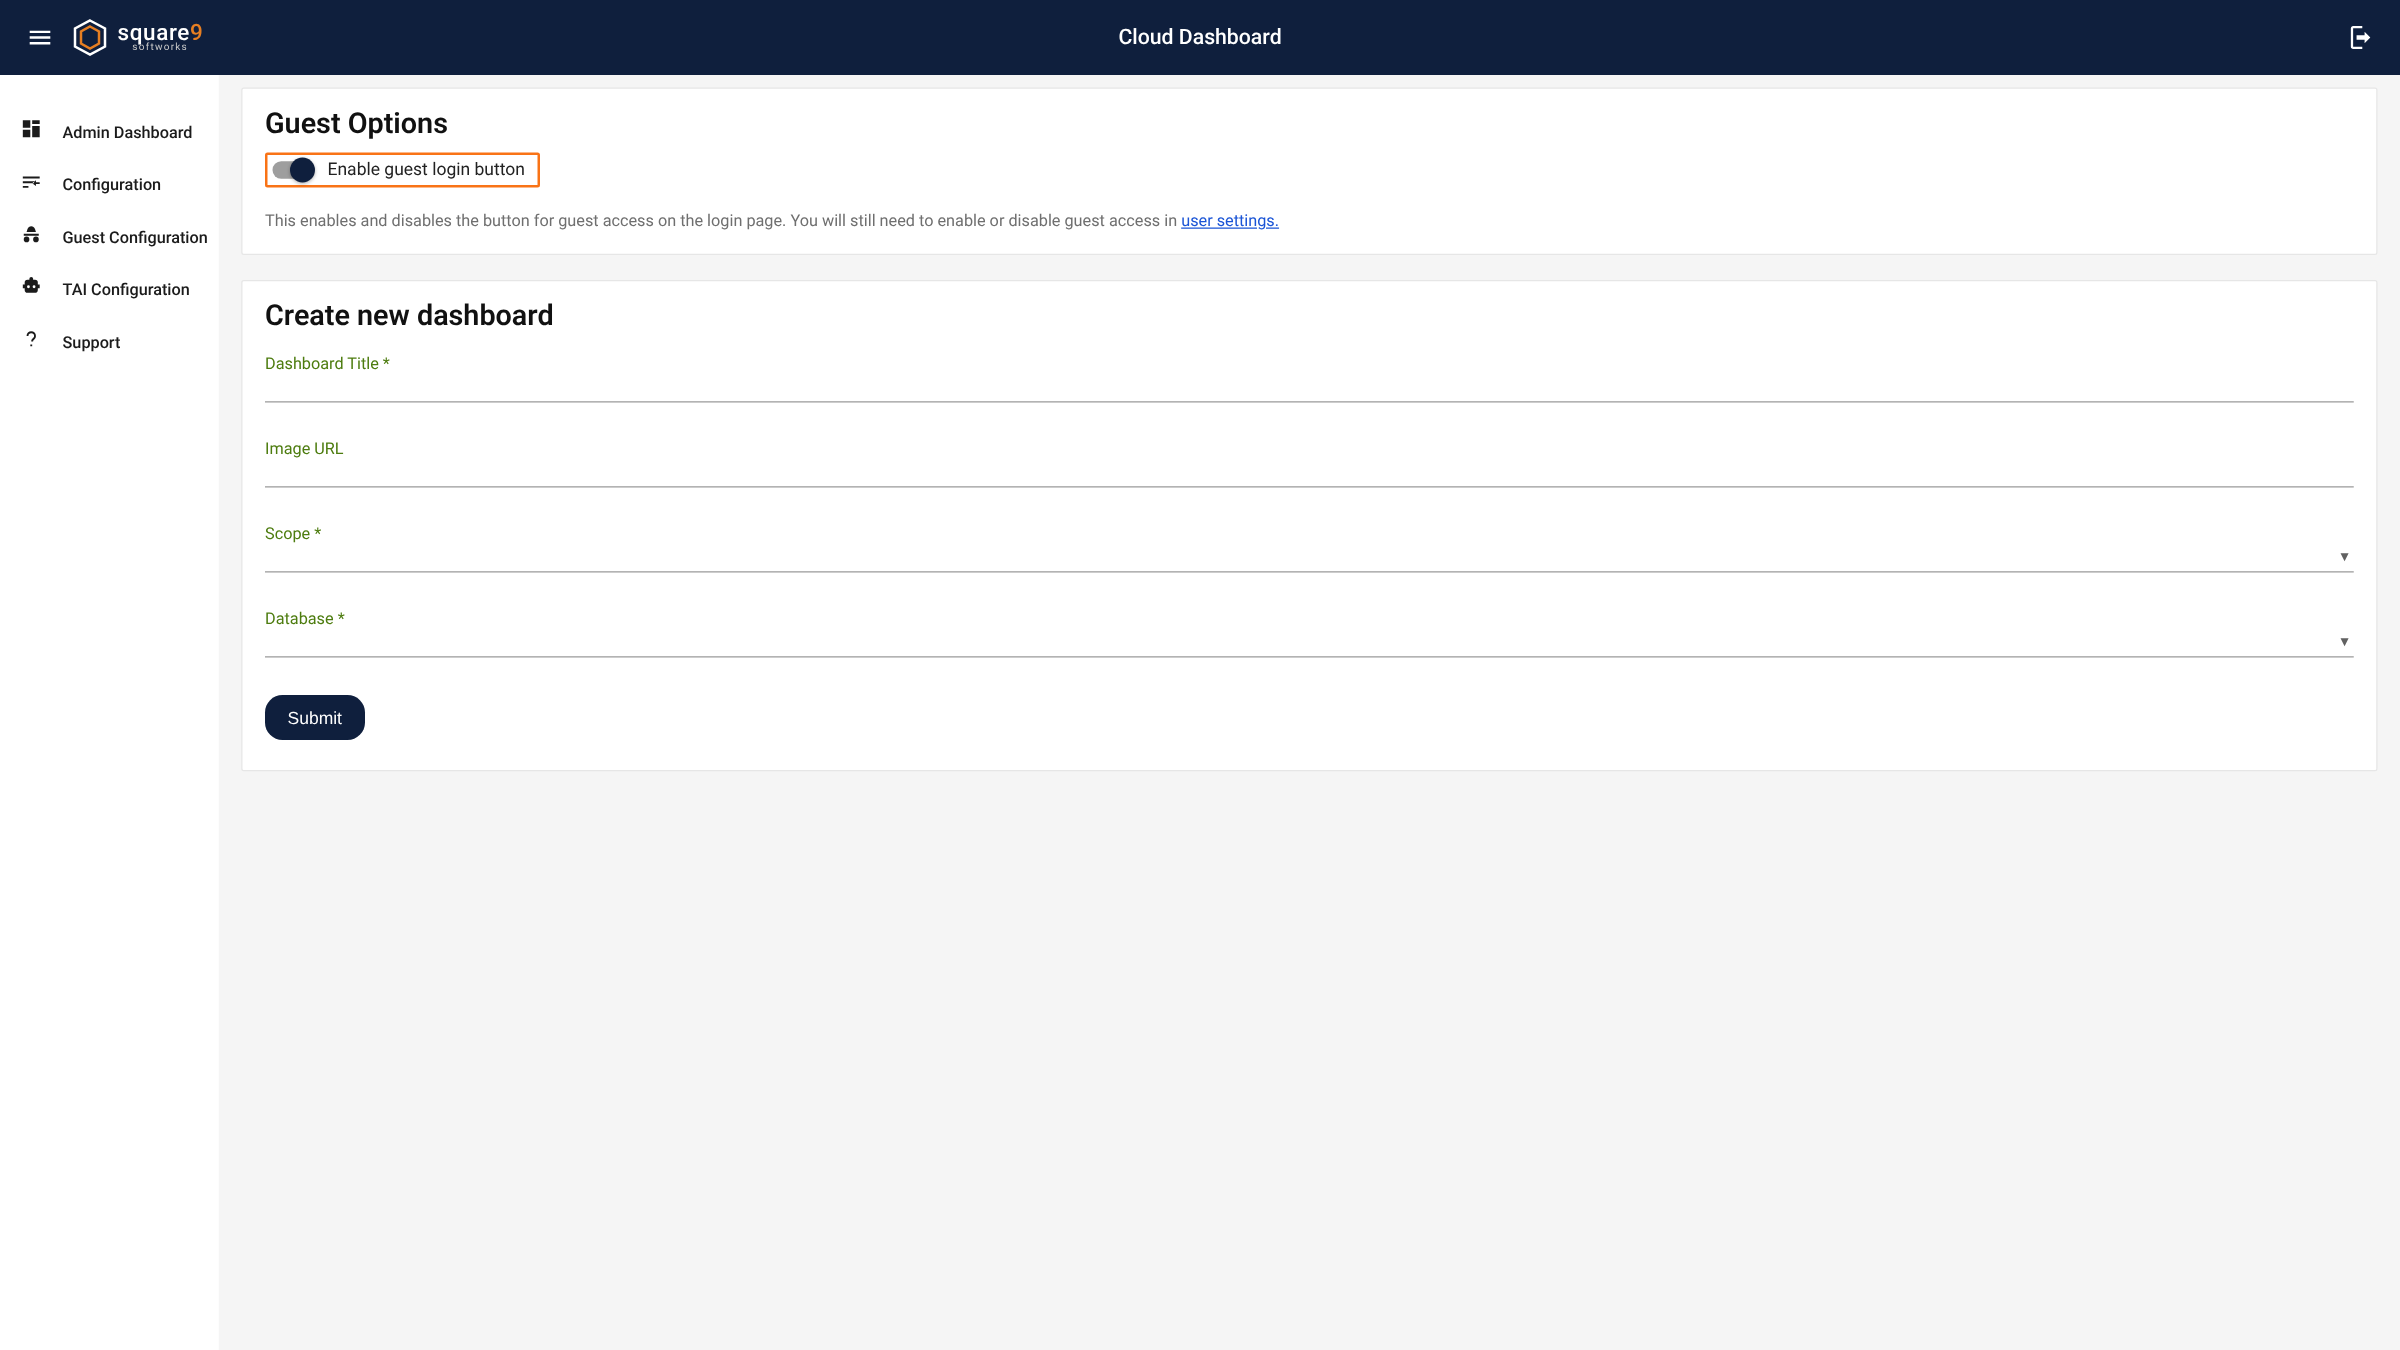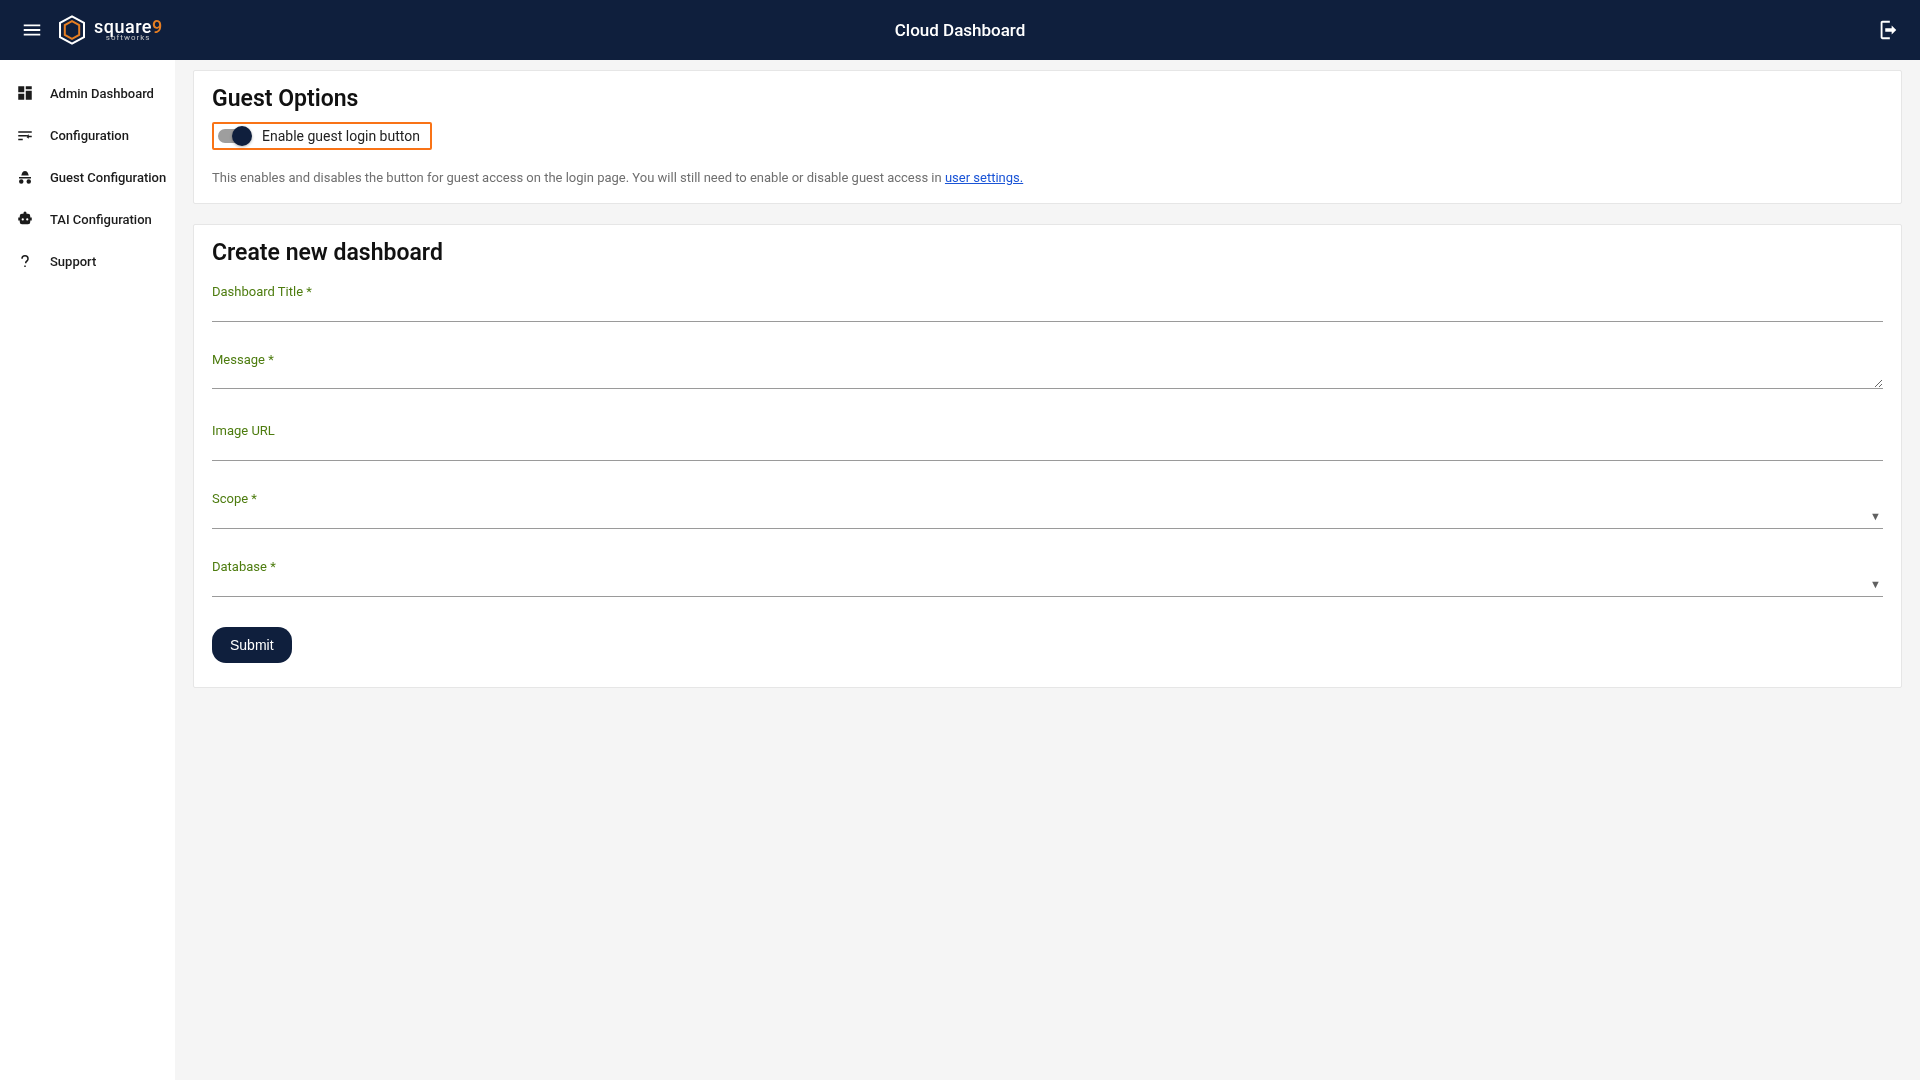--- a/index.html
+++ b/index.html
@@ -10,21 +10,21 @@
   .menu-btn { width: 40px; height: 40px; display: flex; align-items: center; justify-content: center; cursor: pointer; }
   .menu-btn svg { fill: #fff; }
   .logo-wrap { display: flex; align-items: center; margin-left: 4px; }
   .header-title { position: absolute; left: 50%; transform: translateX(-50%); font-size: 17px; font-weight: 500; color: #fff; }
   .logout-btn { margin-left: auto; width: 40px; height: 40px; display: flex; align-items: center; justify-content: center; cursor: pointer; }
   .logout-btn svg { fill: #fff; }
 
   
   .body-wrap { display: flex; height: calc(100% - 48px); }
   .sidebar { width: 175px; background: #fff; padding-top: 12px; }
-  .side-item { display: flex; align-items: center; height: 42px; padding-left: 14px; cursor: pointer; font-size: 13px; font-weight: 500; color: #1b1b1b; }
+  .side-item { display: flex; align-items: flex-end; height: 42px; padding-left: 14px; cursor: pointer; font-size: 13px; font-weight: 500; color: #1b1b1b; }
   .side-item .icon { width: 22px; height: 22px; margin-right: 14px; display: flex; align-items: center; justify-content: center; }
 
   .main { flex: 1; padding: 10px 18px; overflow: auto; }
 
   .panel { background: #fff; border: 1px solid #e6e6e6; border-radius: 2px; margin-bottom: 20px; padding: 14px 18px 18px 18px; }
   .panel-title { font-size: 23px; font-weight: 600; margin-bottom: 10px; color: #111; }
 
   .highlight-box { display: inline-flex; align-items: center; border: 2px solid #f97316; padding: 4px 10px 4px 4px; border-radius: 2px; margin-bottom: 20px; }
   .toggle-track { width: 30px; height: 14px; background: #9e9e9e; border-radius: 8px; position: relative; margin-right: 14px; cursor: pointer; }
   .toggle-thumb { position: absolute; right: -4px; top: -3px; width: 20px; height: 20px; background: #0f1f3d; border-radius: 50%; box-shadow: 0 1px 3px rgba(0,0,0,0.3); }
@@ -134,24 +134,20 @@
     </div>
 
     <div class="panel create">
       <div class="panel-title create-t">Create new dashboard</div>
 
       <div class="field">
         <span class="label">Dashboard Title *</span>
         <input class="input-line" type="text" style="">
       </div>
 
-      <div class="field textarea">
-        <span class="label">Message *</span>
-        <textarea class="input-line" style="height: 20px;"></textarea>
-      </div>
 
       <div class="field" style="margin-top:28px;">
         <span class="label">Image URL</span>
         <input class="input-line" type="text" style="">
       </div>
 
       <div class="field select">
         <span class="label">Scope *</span>
         <input class="input-line" type="text" readonly="" style="">
         <span class="arrow">▼</span>

